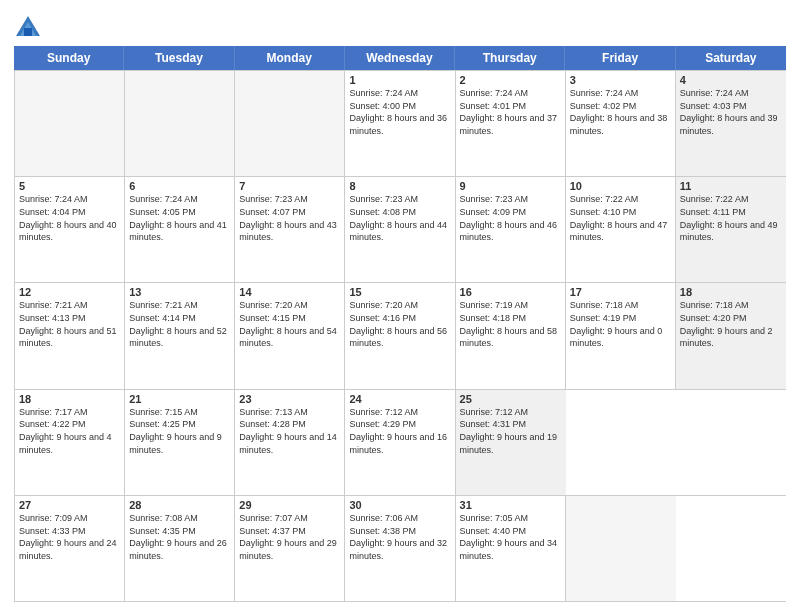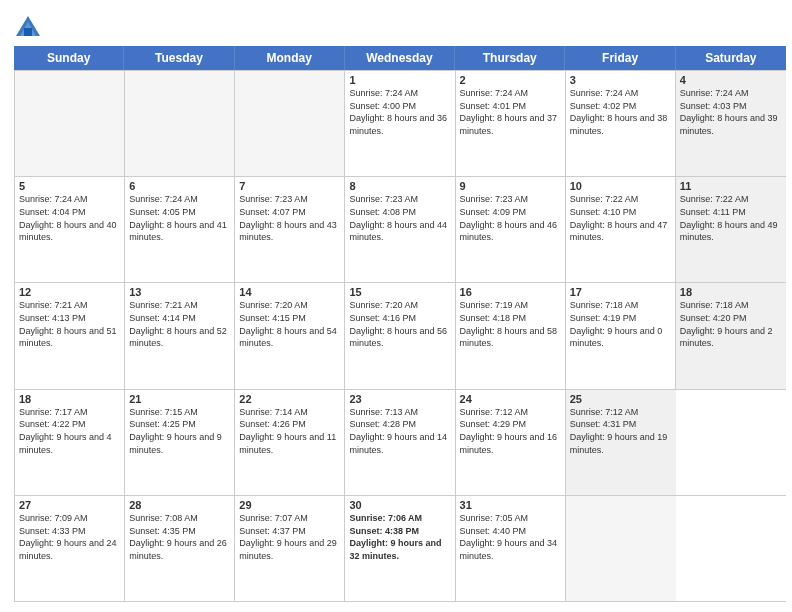--- a/index.html
+++ b/index.html
@@ -214,44 +214,41 @@
 Sunset: 4:20 PM
 Daylight: 9 hours and 2 minutes.</span></div>
         </div>
         <div class="cal-row">
           <div class="cal-cell"><span class="day-num">18</span><span class="cell-text" style="white-space: pre-line;">Sunrise: 7:17 AM
 Sunset: 4:22 PM
 Daylight: 9 hours and 4 minutes.</span></div>
           <div class="cal-cell"><span class="day-num">21</span><span class="cell-text" style="white-space: pre-line;">Sunrise: 7:15 AM
 Sunset: 4:25 PM
 Daylight: 9 hours and 9 minutes.</span></div>
-          <div class="cal-cell"><span class="day-num">22</span><span class="cell-text" style="white-space: pre-line;">Sunrise: 7:14 AM
-Sunset: 4:26 PM
-Daylight: 9 hours and 11 minutes.</span></div>
           <div class="cal-cell"><span class="day-num">23</span><span class="cell-text" style="white-space: pre-line;">Sunrise: 7:13 AM
 Sunset: 4:28 PM
 Daylight: 9 hours and 14 minutes.</span></div>
           <div class="cal-cell"><span class="day-num">24</span><span class="cell-text" style="white-space: pre-line;">Sunrise: 7:12 AM
 Sunset: 4:29 PM
 Daylight: 9 hours and 16 minutes.</span></div>
           <div class="cal-cell shaded"><span class="day-num">25</span><span class="cell-text" style="white-space: pre-line;">Sunrise: 7:12 AM
 Sunset: 4:31 PM
 Daylight: 9 hours and 19 minutes.</span></div>
         </div>
         <div class="cal-row">
           <div class="cal-cell"><span class="day-num">27</span><span class="cell-text" style="white-space: pre-line; margin-top: 40px;">Sunrise: 7:09 AM
 Sunset: 4:33 PM
 Daylight: 9 hours and 24 minutes.</span></div>
           <div class="cal-cell"><span class="day-num">28</span><span class="cell-text" style="white-space: pre-line;">Sunrise: 7:08 AM
 Sunset: 4:35 PM
 Daylight: 9 hours and 26 minutes.</span></div>
           <div class="cal-cell"><span class="day-num">29</span><span class="cell-text" style="white-space: pre-line;">Sunrise: 7:07 AM
 Sunset: 4:37 PM
 Daylight: 9 hours and 29 minutes.</span></div>
-          <div class="cal-cell"><span class="day-num">30</span><span class="cell-text" style="white-space: pre-line; font-weight: bold;">Sunrise: 7:06 AM
+          <div class="cal-cell"><span class="day-num">30</span><span class="cell-text" style="white-space: pre-line;">Sunrise: 7:06 AM
 Sunset: 4:38 PM
 Daylight: 9 hours and 32 minutes.</span></div>
           <div class="cal-cell"><span class="day-num">31</span><span class="cell-text" style="white-space: pre-line;">Sunrise: 7:05 AM
 Sunset: 4:40 PM
 Daylight: 9 hours and 34 minutes.</span></div>
           <div class="cal-cell empty"></div>
         </div>
       </div>
   </div>
 </div>

